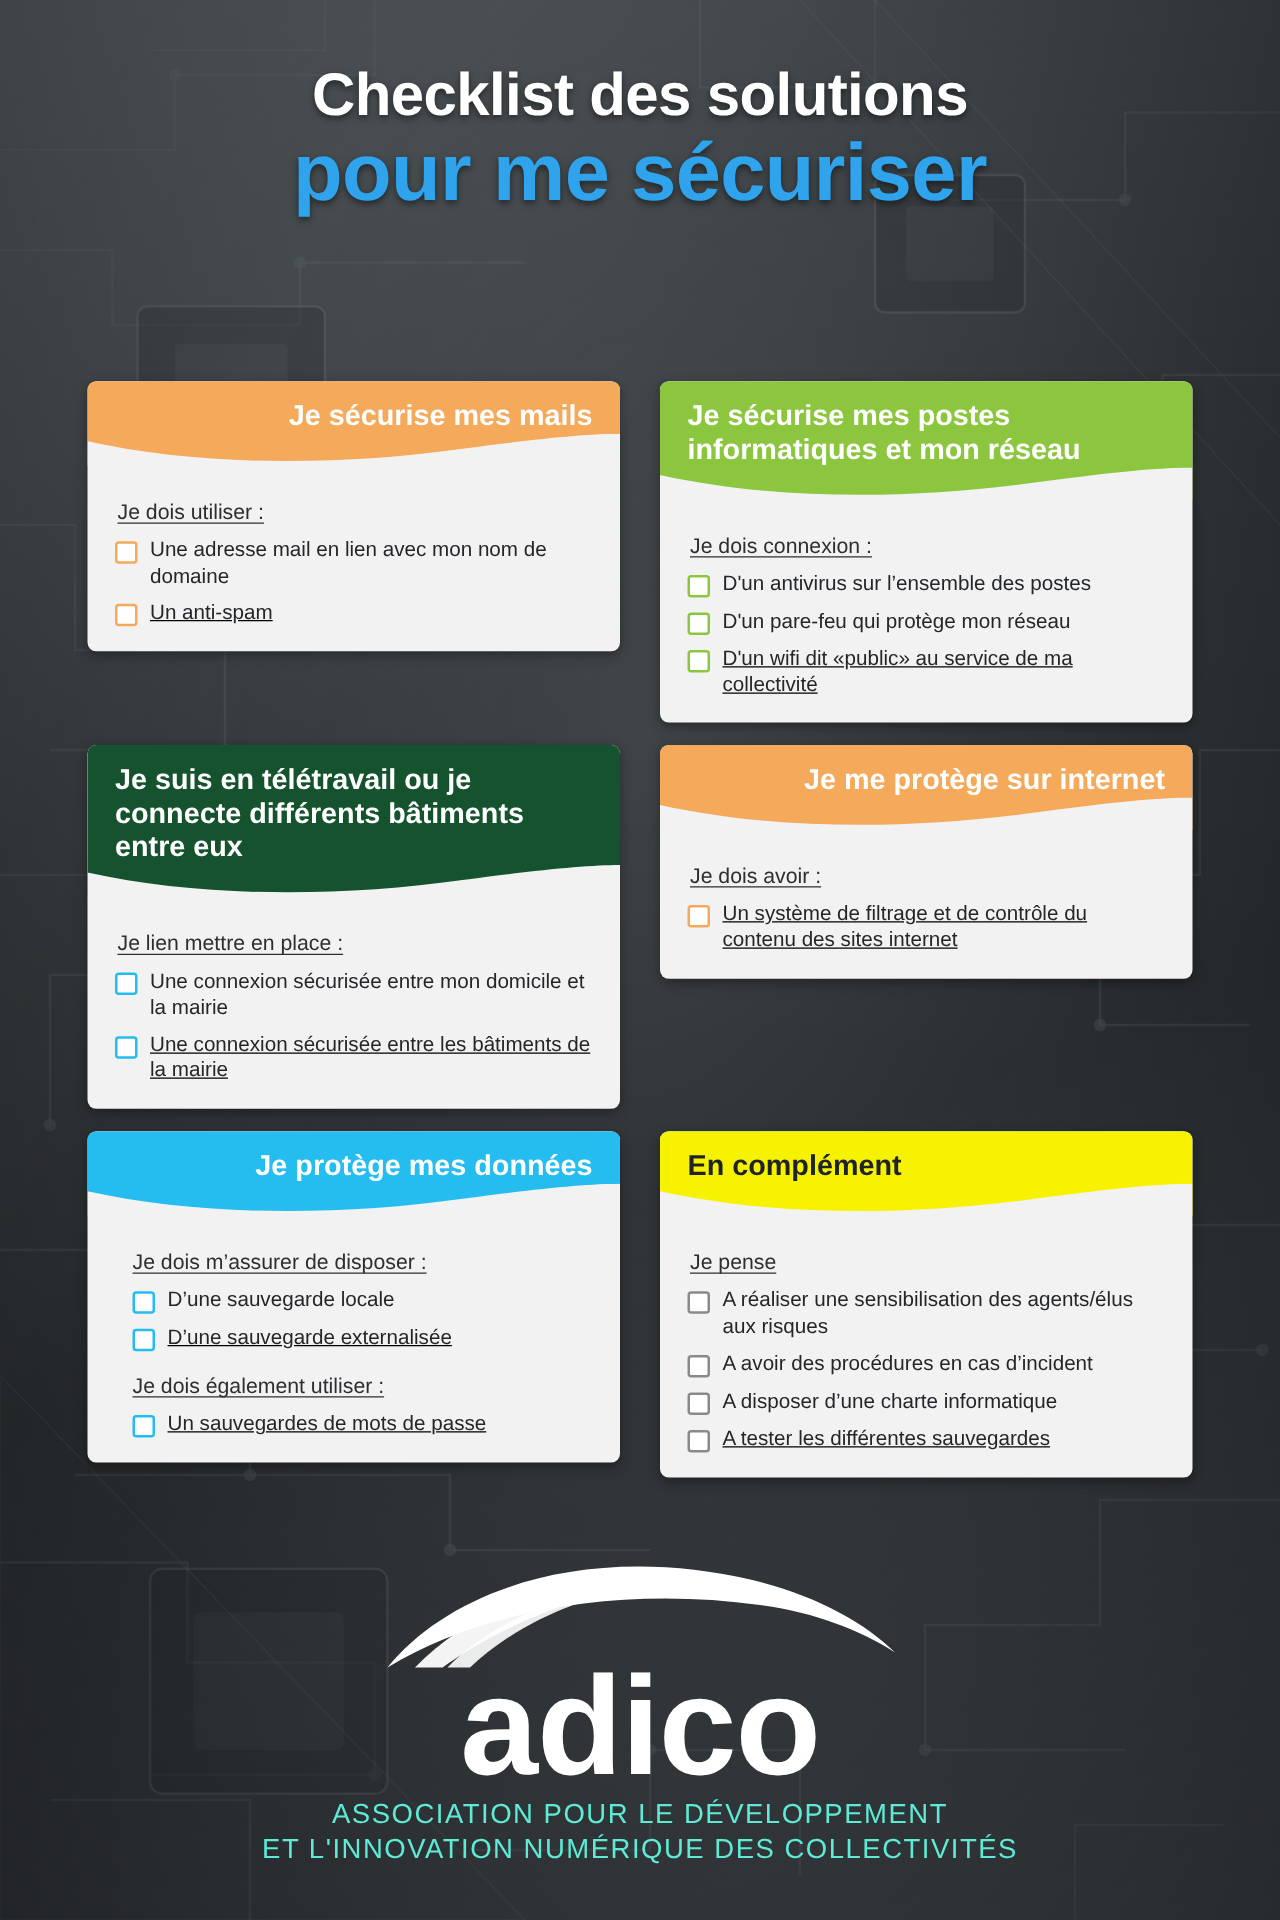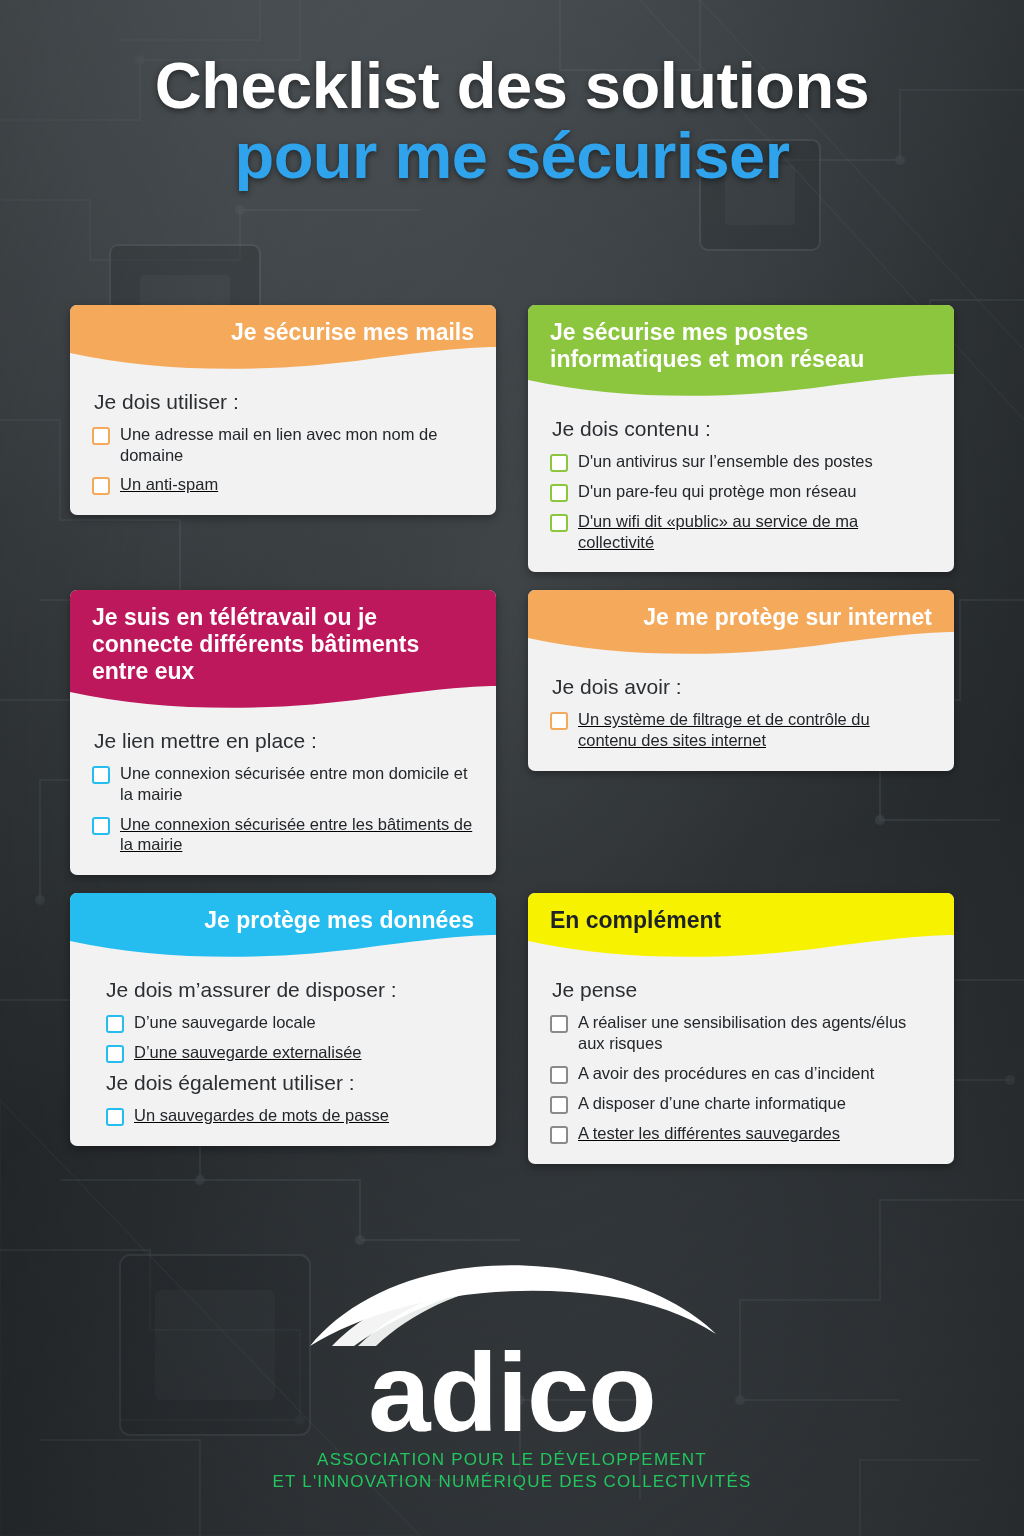--- a/index.html
+++ b/index.html
@@ -35,21 +35,21 @@
   
   .title-wrap {
     position: absolute;
     top: 52px;
     left: 0;
     width: 100%;
     text-align: center;
     z-index: 5;
   }
   .title-line1 {
-    font-size: 65px;
+    font-size: 48px;
     font-weight: bold;
     color: #ffffff;
     letter-spacing: -0.5px;
     line-height: 1.05;
     text-shadow: 0 2px 6px rgba(0,0,0,0.5);
   }
   .title-line2 {
     font-size: 65px;
     font-weight: bold;
     color: #2fa3ec;
@@ -105,24 +105,25 @@
     width: 100%;
     height: 26px;
     display: block;
   }
 
   .card-body {
     padding: 10px 22px 20px 22px;
   }
 
   .sub {
-    font-size: 21px;
+    font-size: 17px;
     color: #2b2f33;
+    text-decoration: underline;
     text-underline-offset: 3px;
-    margin: 8px 0 10px 2px;
+    margin: 18px 0 10px 2px;
     display: block;
   }
   .sub.indent { margin-left: 14px; }
 
   ul.items { list-style: none; }
   ul.items li {
     display: flex;
     align-items: flex-start;
     gap: 10px;
     margin-bottom: 9px;
@@ -158,22 +159,22 @@
   .logo-mark { display: block; margin: 0 auto; }
   .logo-word {
     font-size: 112px;
     font-weight: bold;
     color: #ffffff;
     letter-spacing: -1px;
     line-height: 0.9;
     margin-top: -6px;
   }
   .logo-tag1, .logo-tag2 {
-    font-size: 17px;
-    color: #22c55e;
+    font-size: 22px;
+    color: #5eead4;
     letter-spacing: 1.2px;
     margin-top: 6px;
   }
   .logo-tag2 { margin-top: 2px; }
 </style>
 </head>
 <body>
 
 <div class="bg">
   <svg class="bg-circuit" viewBox="0 0 1024 1536" preserveAspectRatio="none">
@@ -259,39 +260,39 @@
       </div>
     </div>
     <div class="card">
       <div class="card-head" style="background: rgb(140, 198, 63);">
         <div class="card-head-title" style="color: rgb(255, 255, 255);">Je sécurise mes postes informatiques et mon réseau</div>
         <svg class="wave" viewBox="0 0 426 26" preserveAspectRatio="none">
           <path d="M0 6 C90 26 200 26 300 12 C360 4 400 0 426 0 L426 26 L0 26 Z" fill="#f2f2f2"></path>
         </svg>
       </div>
       <div class="card-body">
-        <span class="sub">Je dois contenu :</span>
+        <span class="sub">Je dois connexion :</span>
         <ul class="items">
           <li>
             <span class="chk" style="border-color: rgb(140, 198, 63);"></span>
             <span class="item-text">D'un antivirus sur l’ensemble des postes</span>
           </li>
           <li>
             <span class="chk" style="border-color: rgb(140, 198, 63);"></span>
             <span class="item-text">D'un pare-feu qui protège mon réseau</span>
           </li>
           <li>
             <span class="chk" style="border-color: rgb(140, 198, 63);"></span>
             <span class="item-text">D'un wifi dit «public» au service de ma collectivité</span>
           </li>
         </ul>
       </div>
     </div>
     <div class="card">
-      <div class="card-head" style="background: #be185d;">
+      <div class="card-head" style="background: #14532d;">
         <div class="card-head-title" style="color: rgb(255, 255, 255);">Je suis en télétravail ou je connecte différents bâtiments entre eux</div>
         <svg class="wave" viewBox="0 0 426 26" preserveAspectRatio="none">
           <path d="M0 6 C90 26 200 26 300 12 C360 4 400 0 426 0 L426 26 L0 26 Z" fill="#f2f2f2"></path>
         </svg>
       </div>
       <div class="card-body">
         <span class="sub">Je lien mettre en place :</span>
         <ul class="items">
           <li>
             <span class="chk" style="border-color: rgb(37, 189, 240);"></span>

